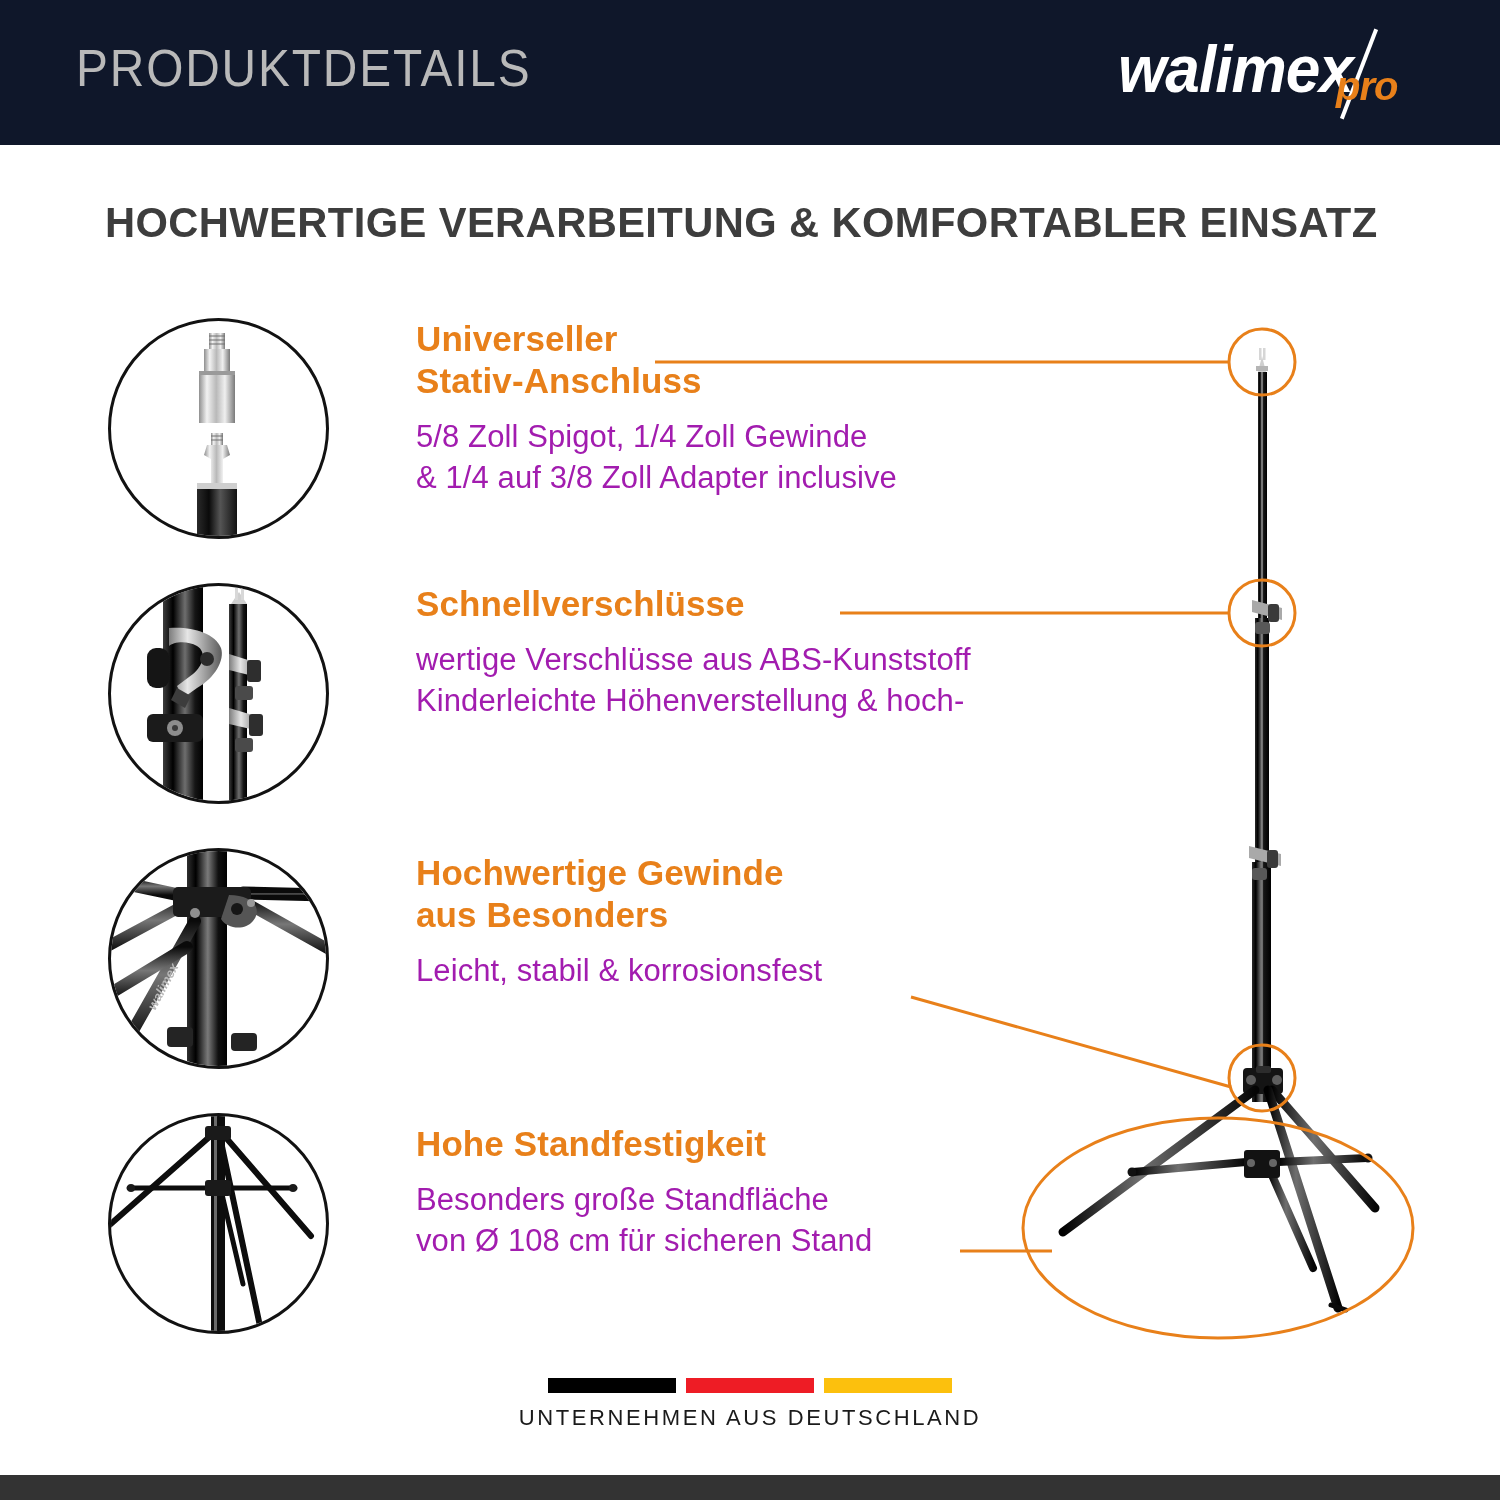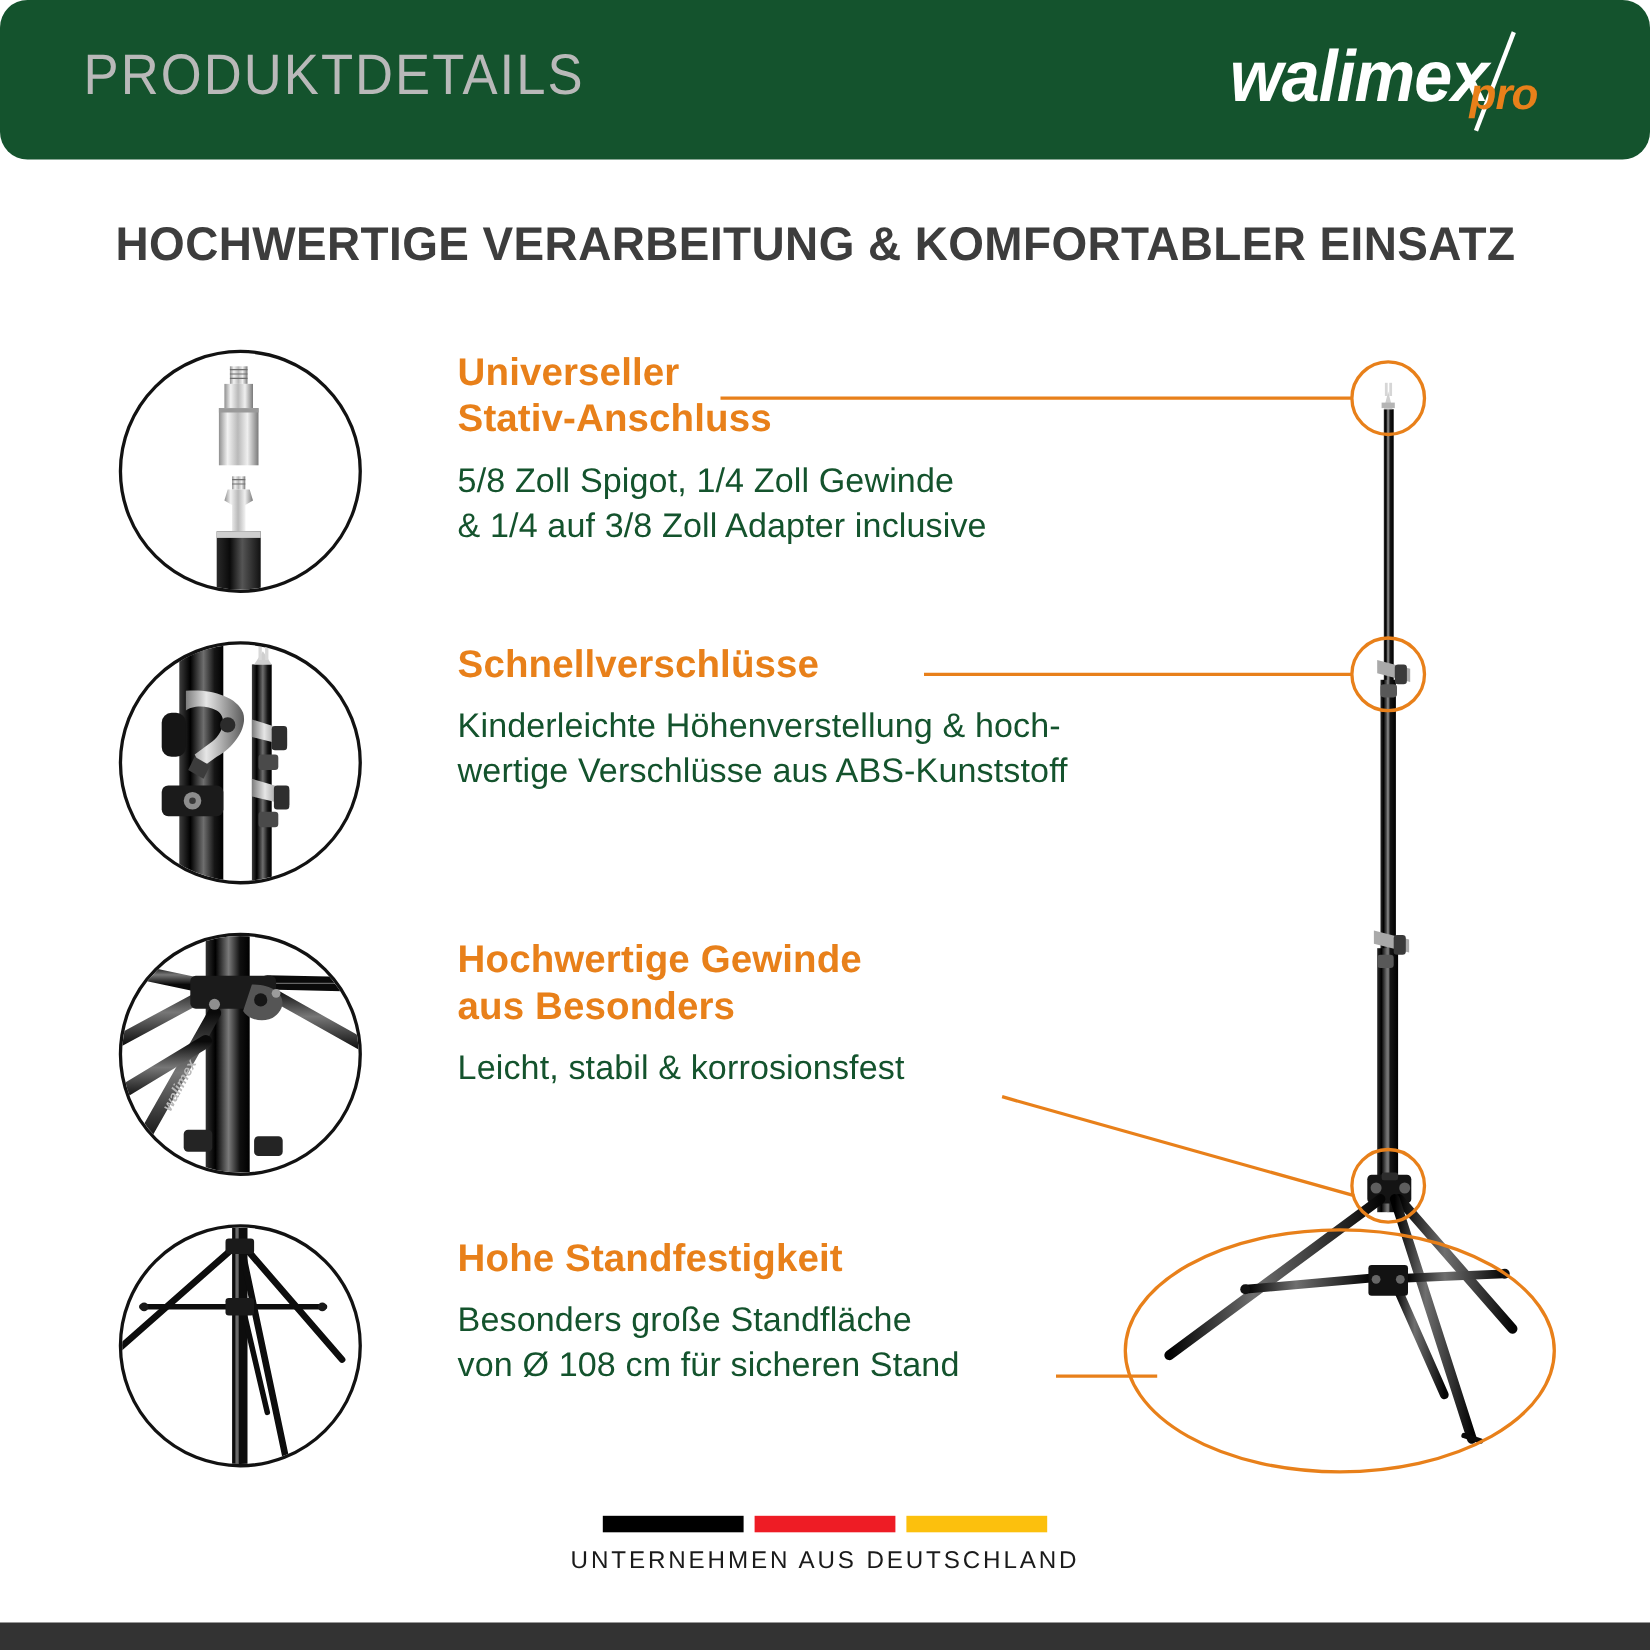--- a/index.html
+++ b/index.html
@@ -8,22 +8,21 @@
     background:#ffffff;
     font-family:"Liberation Sans", sans-serif;
     overflow:hidden;
     position:relative;
   }
   .page{position:relative;width:1500px;height:1500px;background:#fff;overflow:hidden;}
 
   
   .header{
     position:absolute;left:0;top:0;width:1500px;height:145px;
-    background:#14532d;
-    border-radius:25px;
+    background:#0f172a;
   }
   .header-title{
     position:absolute;left:76px;top:38px;
     font-size:52px;letter-spacing:2px;
     color:#b9b9b9;font-weight:400;
     transform:scaleX(0.92);transform-origin:left top;
     white-space:nowrap;
   }
   .logo{
     position:absolute;right:52px;top:28px;
@@ -71,21 +70,21 @@
   }
   .thumb svg{display:block;width:215px;height:215px;}
 
   .ftext{position:absolute;left:385px;top:0;width:720px;margin-left:31px;}
   .ftitle{
     font-size:35px;font-weight:bold;color:#e8801a;
     line-height:42px;letter-spacing:0.1px;
   }
   .fdesc{
     margin-top:14px;
-    font-size:31px;color:#14532d;line-height:41px;
+    font-size:31px;color:#a21caf;line-height:41px;
     letter-spacing:0.1px;
   }
   .f3 .ftext{top:4px;}
   .f4 .ftext{top:10px;}
 
   
   .overlay{position:absolute;left:0;top:0;width:1500px;height:1500px;pointer-events:none;}
 
   
   .footer-badge{
@@ -209,22 +208,22 @@
         <path d="M118 122 L152 132 L152 146 L118 138 Z" fill="url(#met2)"></path>
         <rect x="138" y="128" width="14" height="22" rx="3" fill="#2e2e2e"></rect>
         <rect x="124" y="152" width="18" height="14" rx="3" fill="#4a4a4a"></rect>
       </svg>
     </div>
     <div class="ftext">
       <div class="ftitle">
         <div>Schnellverschlüsse</div>
       </div>
       <div class="fdesc">
+        <div>wertige Verschlüsse aus ABS-Kunststoff</div>
         <div>Kinderleichte Höhenverstellung &amp; hoch-</div>
-        <div>wertige Verschlüsse aus ABS-Kunststoff</div>
       </div>
     </div>
   </div>
 
   <div class="feature f3">
     <div class="thumb">
       <svg viewBox="0 0 215 215" xmlns="http://www.w3.org/2000/svg">
         <defs>
           <linearGradient id="pole3" x1="0" y1="0" x2="1" y2="0">
             <stop offset="0%" stop-color="#303030"></stop>

